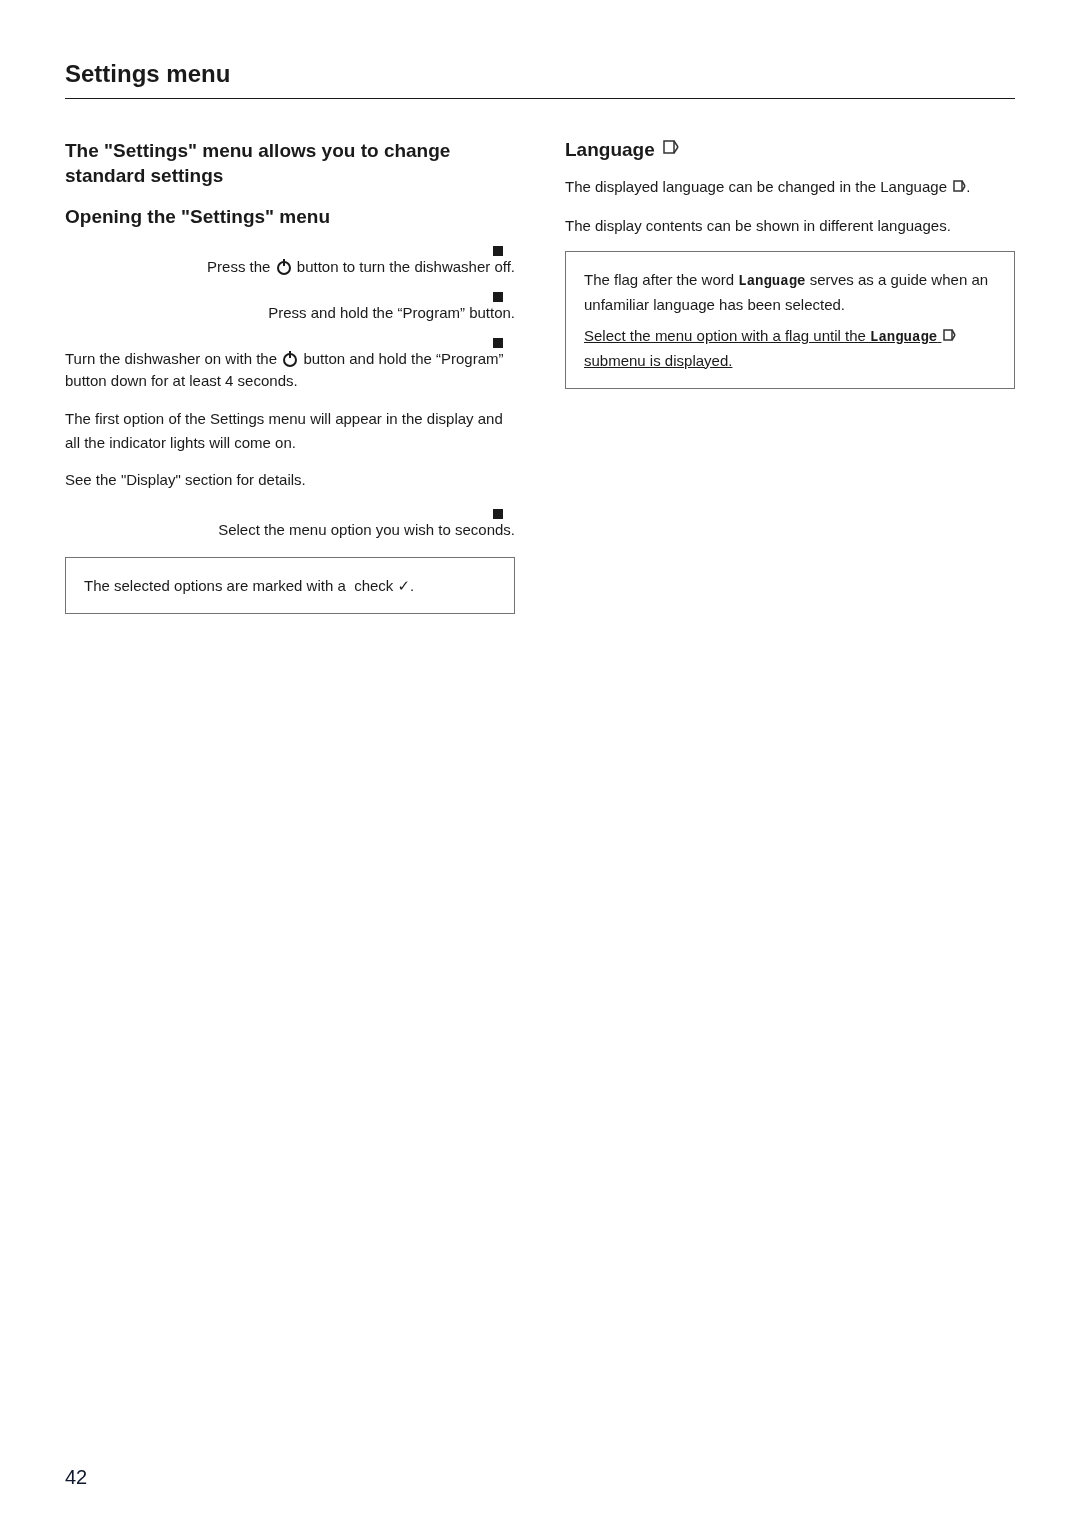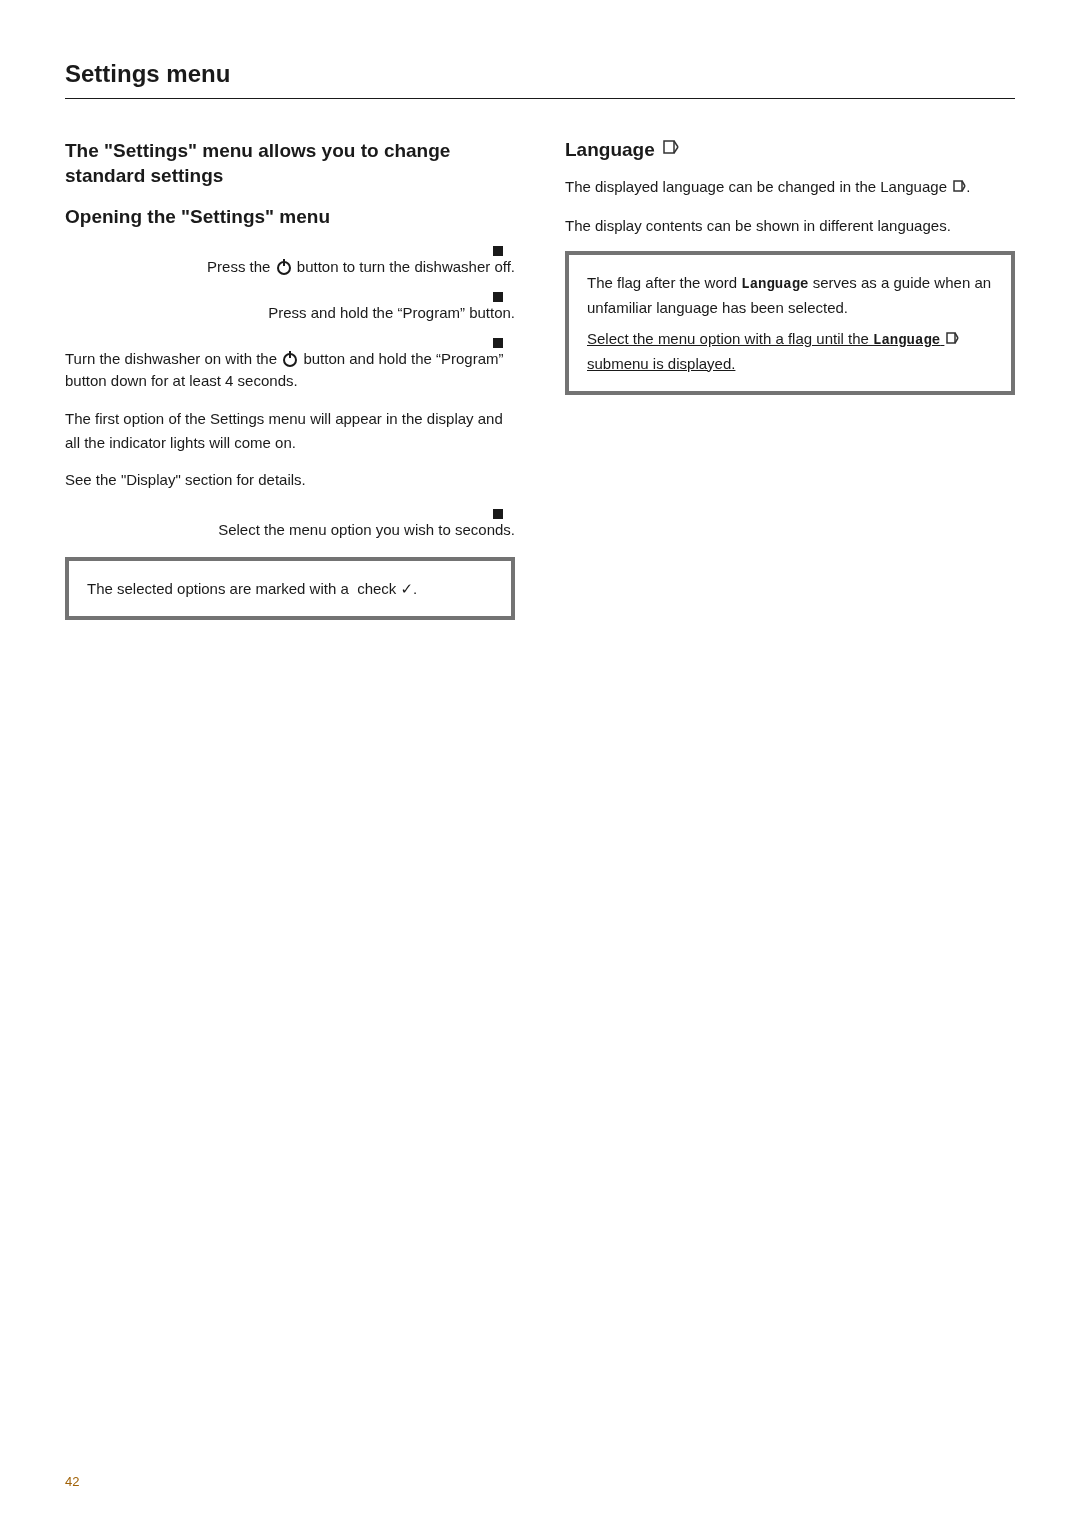--- a/index.html
+++ b/index.html
@@ -88,21 +88,21 @@
     .bullet-text {
       flex: 1;
     }
 
     .para-text {
       line-height: 1.55;
       margin-bottom: 14px;
     }
 
     .info-box {
-      border: 4px solid #737373;
+      border: 1px solid #737373;
       padding: 16px 18px;
       margin-top: 12px;
       margin-bottom: 14px;
       line-height: 1.55;
     }
 
     .power-icon {
       display: inline-block;
       width: 14px;
       height: 14px;
@@ -127,22 +127,22 @@
     .lang-bold {
       font-family: 'Courier New', Courier, monospace;
       font-weight: bold;
       font-size: 14px;
     }
 
     .page-number {
       position: absolute;
       bottom: 40px;
       left: 65px;
-      font-size: 13px;
-      color: #a16207;
+      font-size: 20px;
+      color: #0f172a;
     }
   </style>
 </head>
 <body>
 
 <h1 class="page-title">Settings menu</h1>
 <hr class="title-divider">
 
 <div class="two-column">
 

